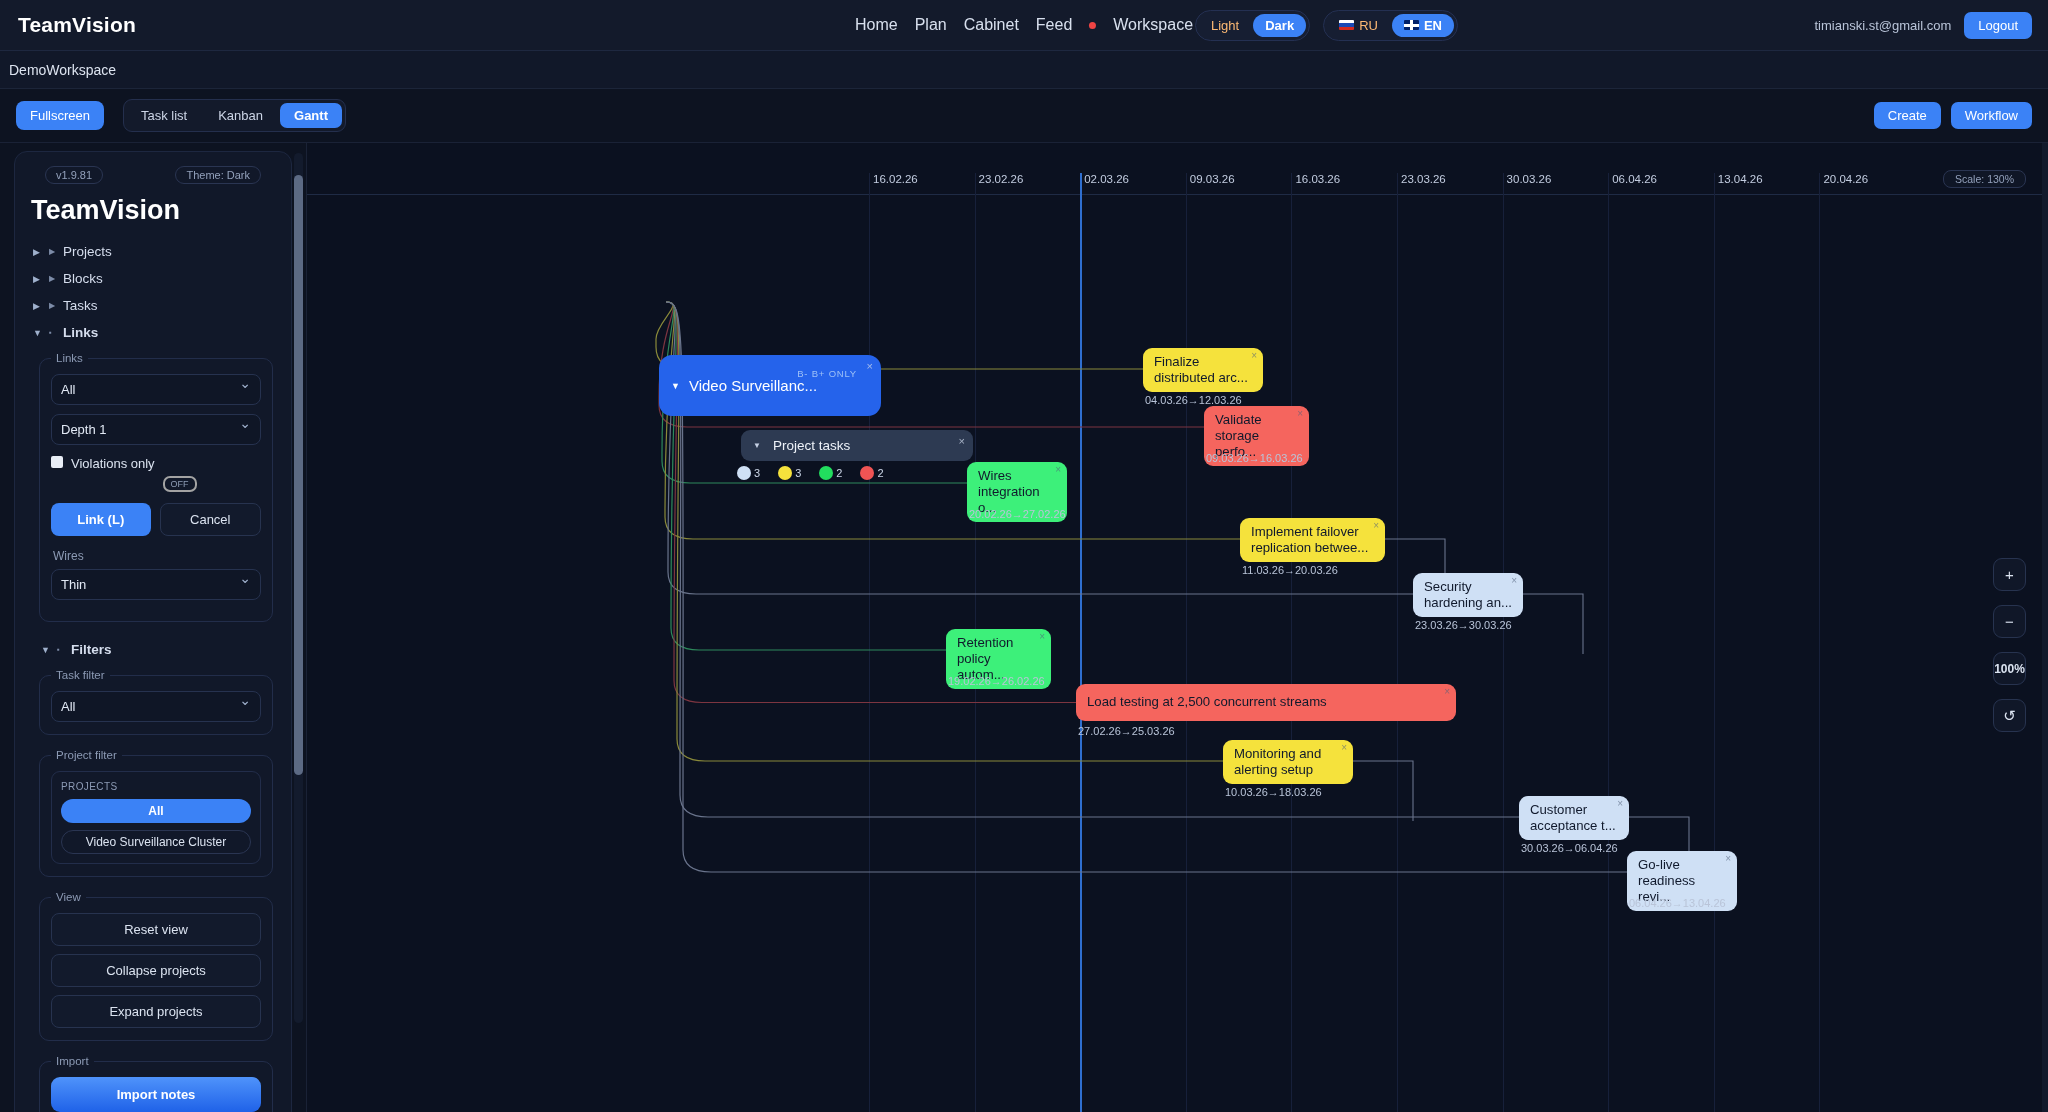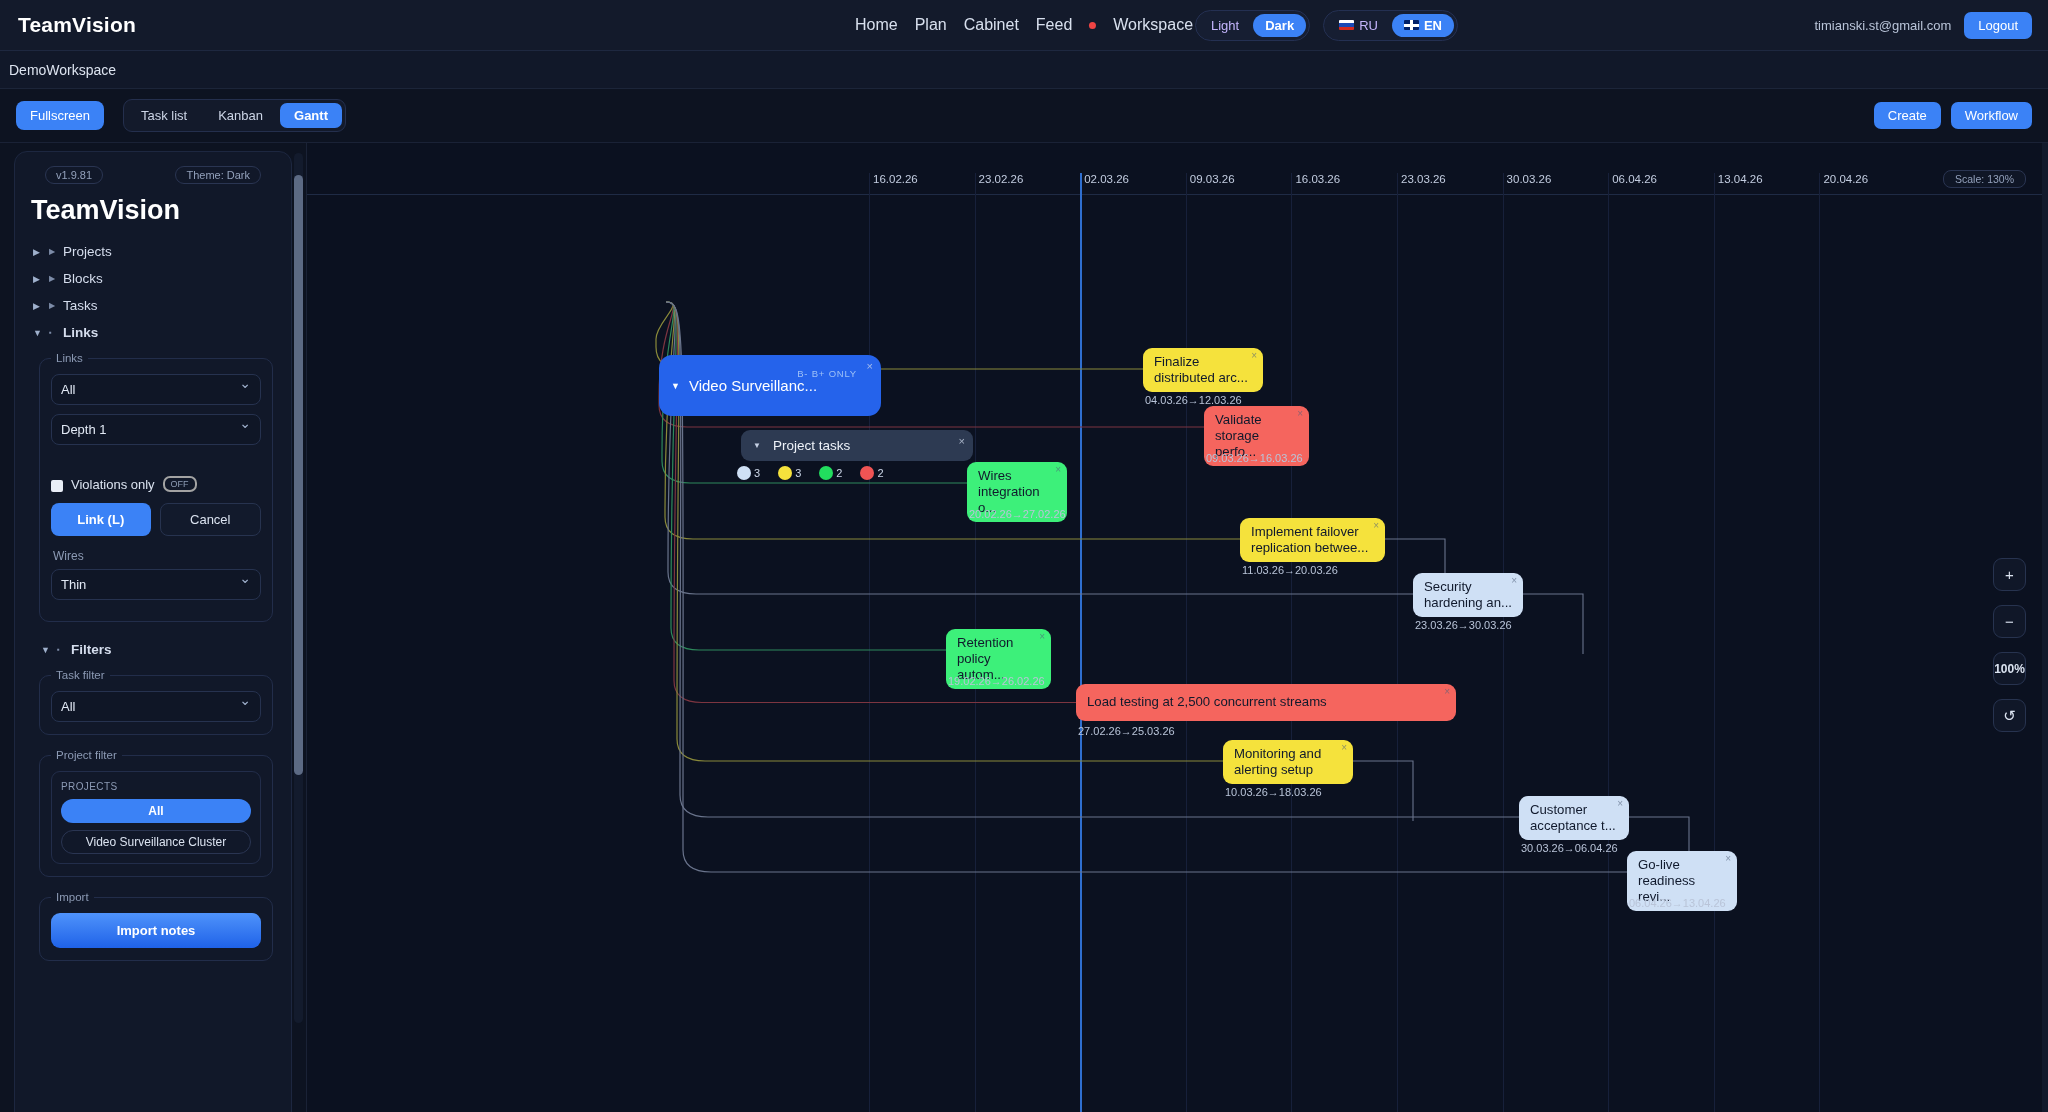--- a/index.html
+++ b/index.html
@@ -31,21 +31,21 @@
   .feed-dot { width: 7px; height: 7px; border-radius: 50%; background: #ef4444; display:inline-block; }
   #toggles {
     position: absolute; left: 1195px; display: flex; gap: 13px; align-items: center;
   }
   .seg {
     background: #161e32; border: 1px solid #243052; border-radius: 17px;
     padding: 3px; display: flex; align-items: center; gap: 2px;
   }
   .seg .opt {
     font-size: 13px; padding: 4px 12px; border-radius: 14px;
-    color: #c4b5fd; display: flex; align-items: center; gap: 5px; white-space: nowrap;
+    color: #fdba74; display: flex; align-items: center; gap: 5px; white-space: nowrap;
   }
   .seg .opt.active { background: #3b82f6; color: #ffffff; font-weight: 600; }
   .flag { width: 15px; height: 10px; display: inline-block; border-radius: 1px; position: relative; overflow: hidden; }
   .flag-ru { background: linear-gradient(#ffffff 0 33%, #1b49b5 33% 66%, #d52b1e 66% 100%); }
   .flag-en { background: #012169; }
   .flag-en:before { content:""; position:absolute; left:0; top:3.5px; width:15px; height:3px; background:#fff; }
   .flag-en:after  { content:""; position:absolute; left:6px; top:0; width:3px; height:10px; background:#fff; }
   #userarea {
     position: absolute; right: 16px; display: flex; align-items: center; gap: 13px;
   }
@@ -112,21 +112,21 @@
     width: 100%; background: #0f1626; border: 1px solid #26324f; border-radius: 8px;
     color: #e2e9f5; font-size: 13px; padding: 7px 9px; font-family: inherit;
     appearance: none; margin-bottom: 9px; background-image: none;
     position: relative;
   }
   .selwrap { position: relative; }
   .selwrap:after {
     content: "⌄"; position: absolute; right: 10px; top: 1px; color: #9fb0cc;
     font-size: 14px; pointer-events: none;
   }
-  .checkrow { display: flex; align-items: flex-end; gap: 8px; font-size: 13px; color: #dbe3f0; margin: 2px 0 11px 0; }
+  .checkrow { display: flex; align-items: flex-start; gap: 8px; font-size: 13px; color: #dbe3f0; margin: 2px 0 11px 0; }
   .cbox { width: 12px; height: 12px; background: #e9eef7; border-radius: 2px; }
   .offtag { font-size: 9px; border: 2px solid #a3a3a3; border-radius: 7px; padding: 1px 6px; color: #8e9cb5; margin-top: 20px; }
   .btnrow { display: flex; gap: 9px; }
   .sb-blue {
     flex: 1; background: #3b82f6; border: none; border-radius: 8px; color: #fff;
     font-size: 13px; font-weight: bold; padding: 8px 0; cursor: pointer; font-family: inherit;
   }
   .sb-dark {
     flex: 1; background: #121a2c; border: 1px solid #27334f; border-radius: 8px; color: #dbe3f0;
     font-size: 13px; padding: 8px 0; cursor: pointer; font-family: inherit;
@@ -352,20 +352,26 @@
 
       <fieldset>
         <legend>Project filter</legend>
         <div class="innerbox">
           <div class="caps">PROJECTS</div>
           <div class="proj-all">All</div>
           <div class="proj-item">Video Surveillance Cluster</div>
         </div>
       </fieldset>
 
+      <fieldset>
+        <legend>View</legend>
+        <button class="viewbtn">Reset view</button>
+        <button class="viewbtn">Collapse projects</button>
+        <button class="viewbtn" style="margin-bottom:0">Expand projects</button>
+      </fieldset>
 
       <fieldset>
         <legend>Import</legend>
         <button class="importbtn">Import notes</button>
       </fieldset>
 
     </div>
     <div id="sb-arrow">▲</div>
     <div id="sb-scroll"></div>
     <div id="sb-thumb"></div>

